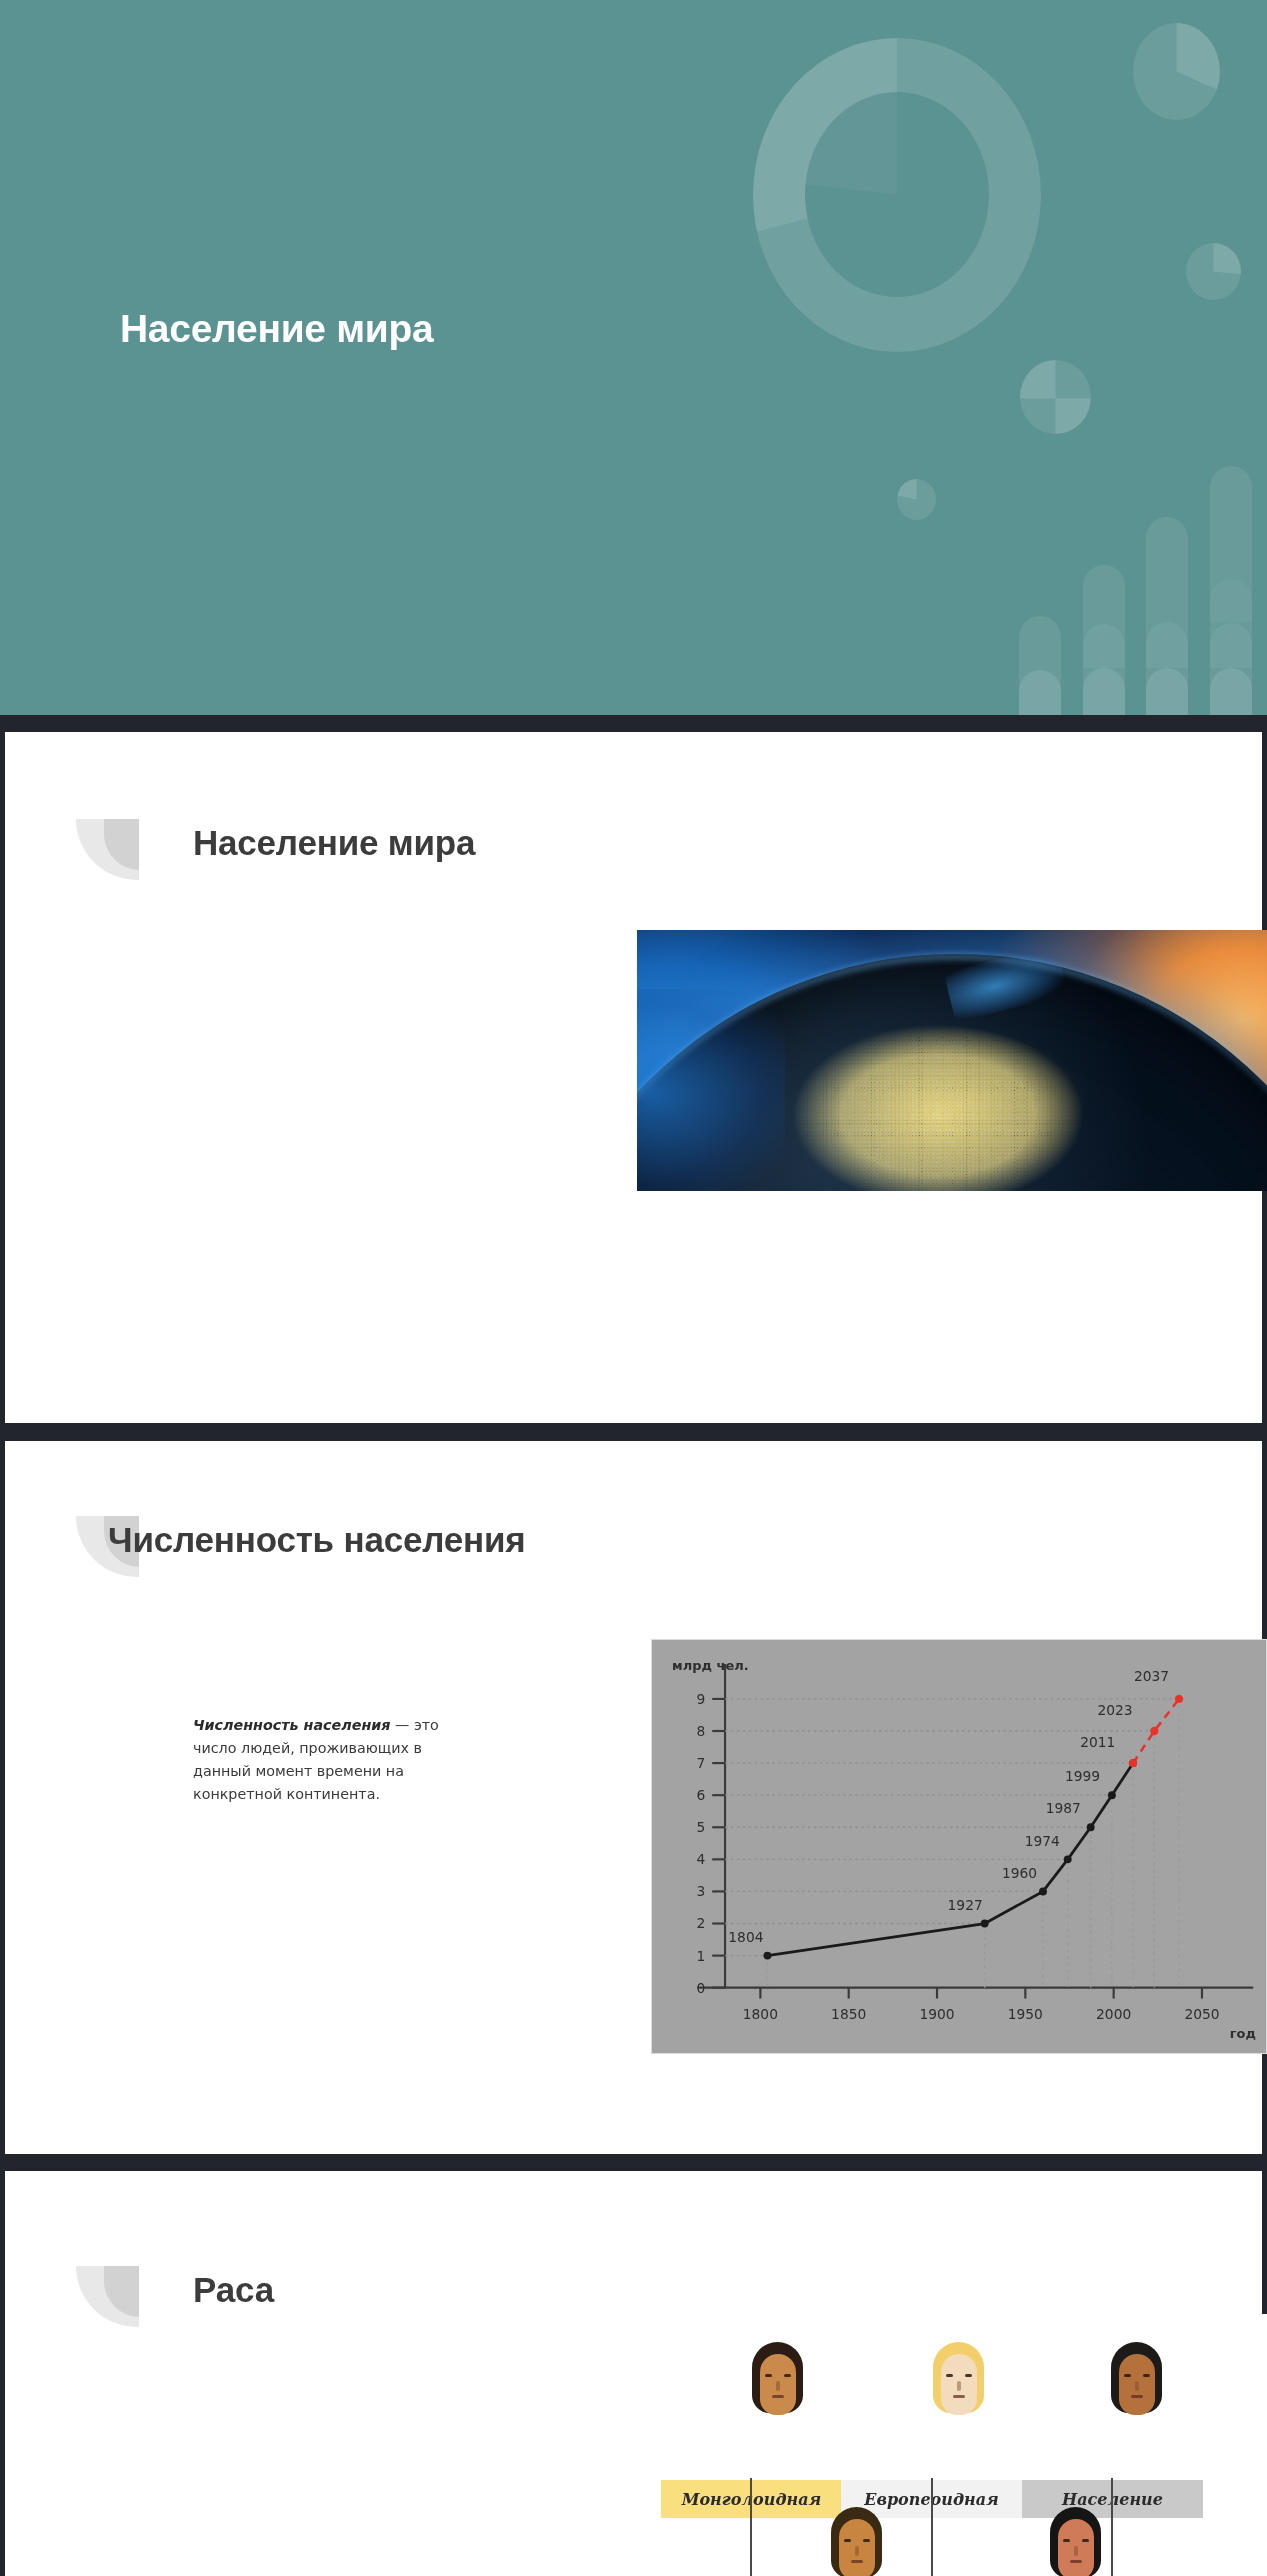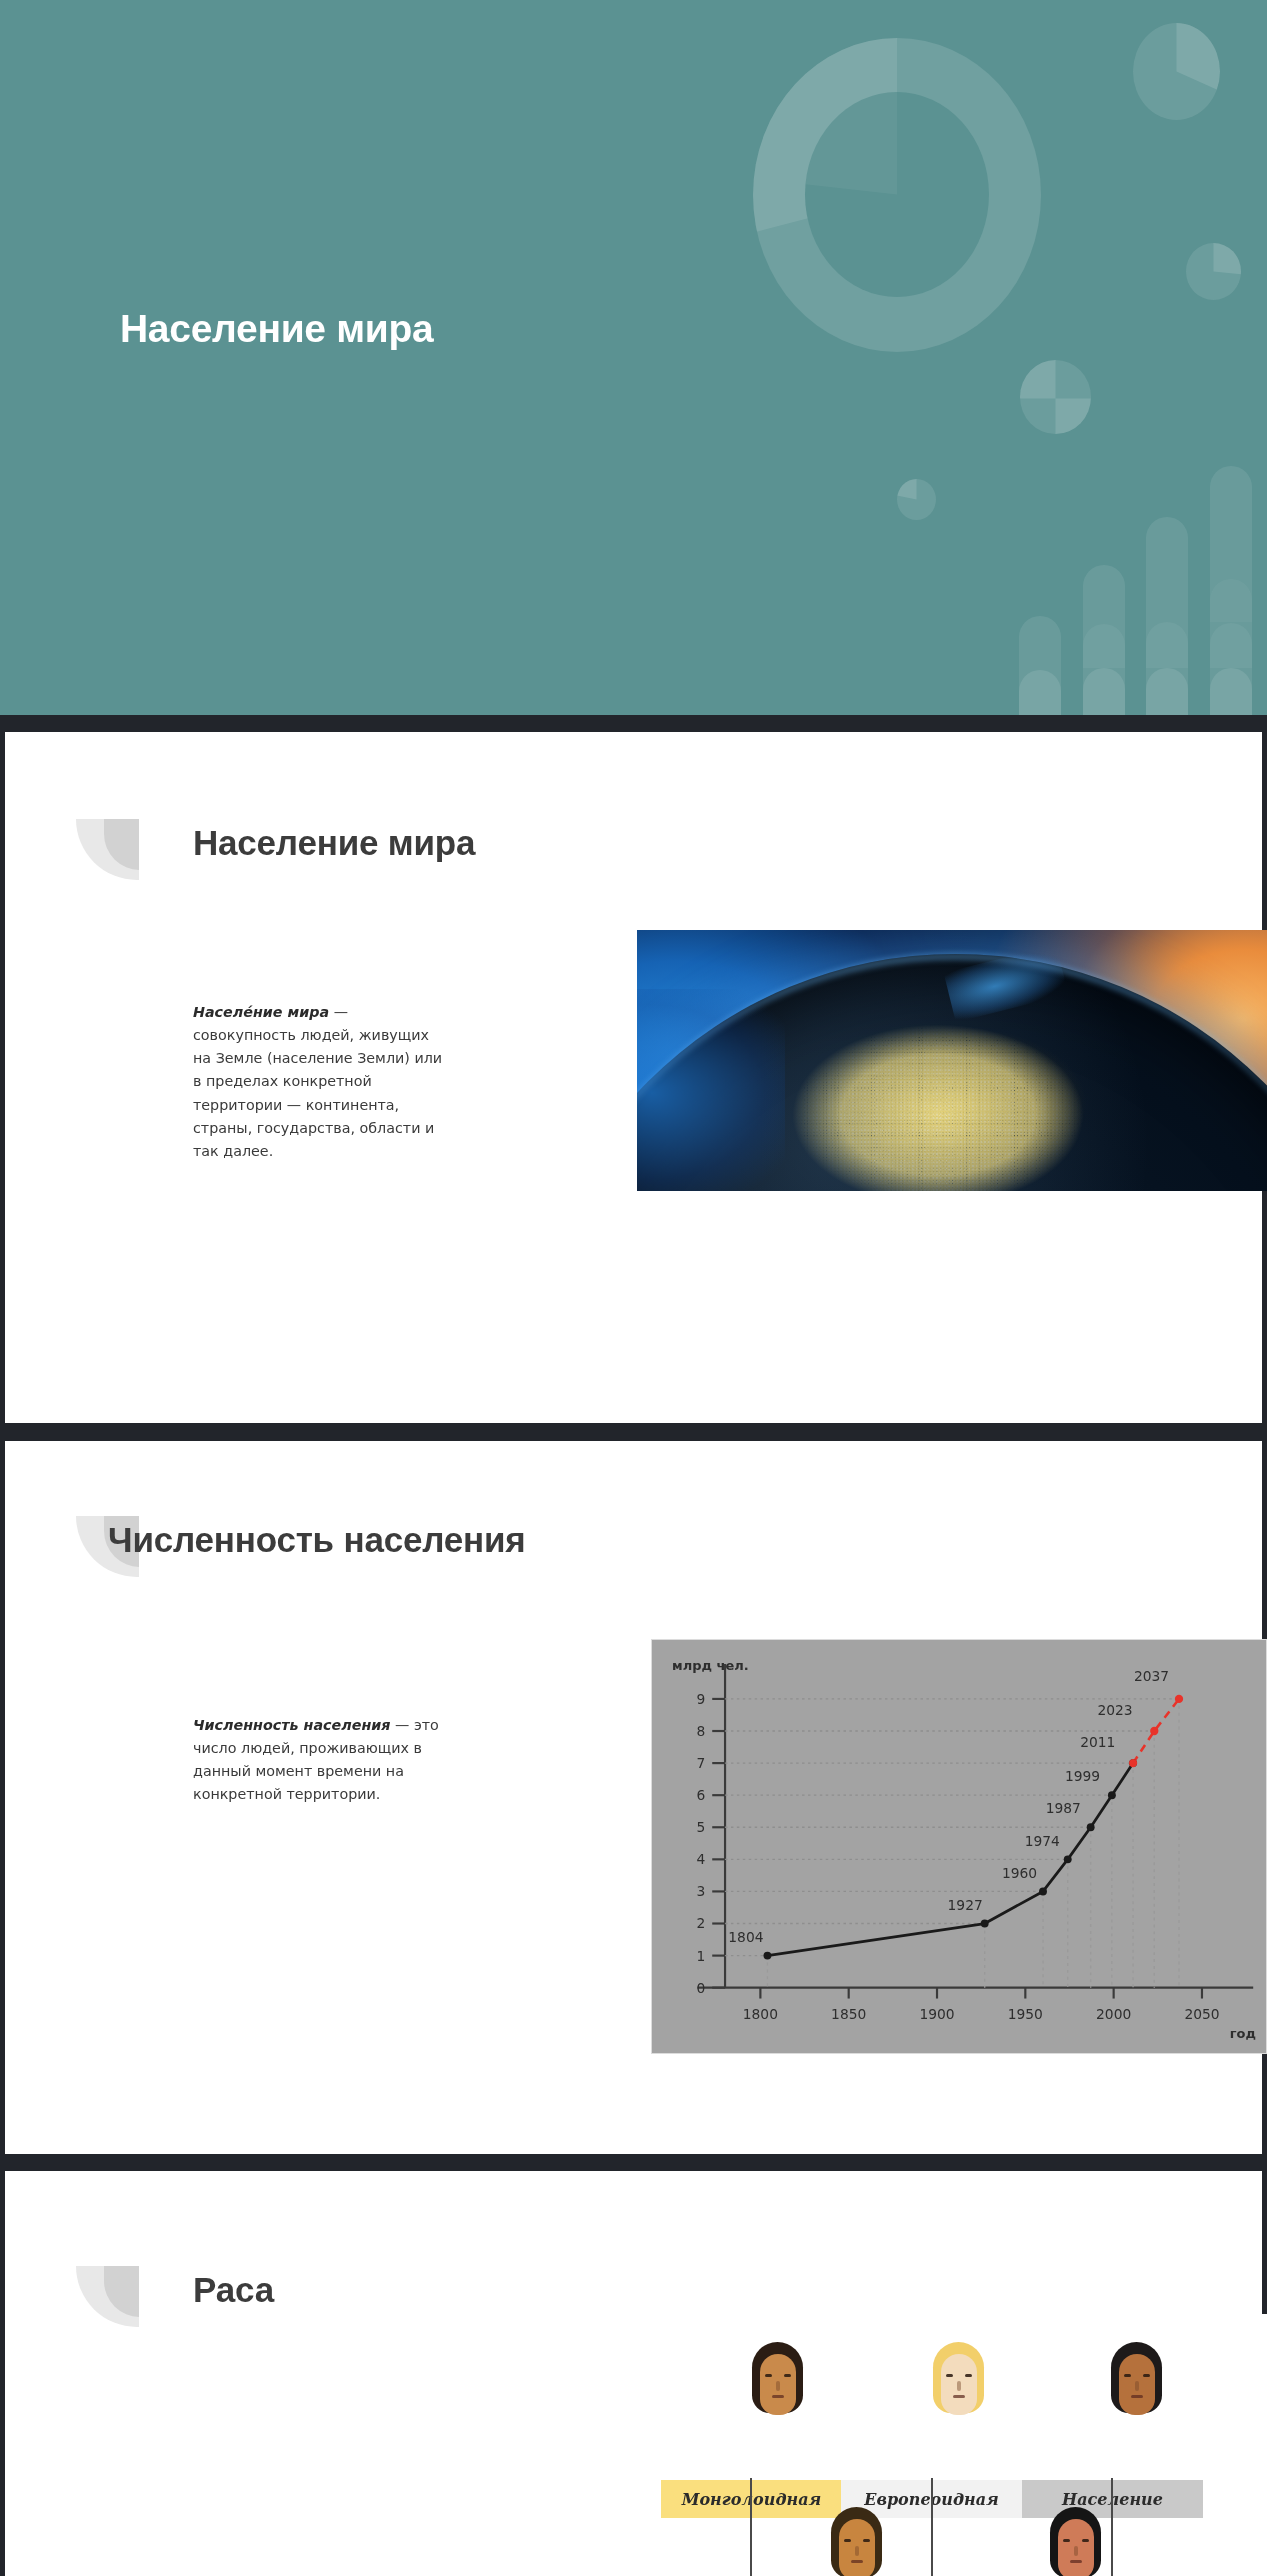--- a/index.html
+++ b/index.html
@@ -387,23 +387,20 @@
 
   <section class="slide" id="slide-2" style="top:732px; height:691px;">
 
     <div class="quarter-mark" style="left:71px; top:87px;">
       <span class="q-light"></span>
         <span class="q-dark"></span>
     </div>
 
     <h2 class="slide-title" style="position:absolute; left:188px; top:91px;">Население мира</h2>
 
-    <p class="body-text" style="left:188px; top:269px; width:252px;">
-      <b>Населе́ние мира</b><span> — совокупность людей, живущих на Земле (население Земли) или в пределах конкретной территории — континента, страны, государства, области и так далее.</span>
-    </p>
   </section>
 
   <div id="earth-pic">
     <div class="sky"></div>
     <div class="globe"></div>
     <div class="ocean-left"></div>
     <div class="continent"></div>
     <div class="greatlakes"></div>
     <div class="lights"></div>
     <div class="limb"></div>
@@ -414,21 +411,21 @@
   <section class="slide" id="slide-3" style="top:1441px; height:713px;">
 
     <div class="quarter-mark" style="left:71px; top:75px;">
       <span class="q-light"></span>
         <span class="q-dark"></span>
     </div>
 
     <h2 class="slide-title" style="position:absolute; left:103px; top:79px;">Численность населения</h2>
 
     <p class="body-text" style="left:188px; top:273px; width:266px;">
-      <b>Численность населения</b><span> — это число людей, проживающих в данный момент времени на конкретной территории.</span>
+      <b>Численность населения</b><span> — это число людей, проживающих в данный момент времени на конкретной континента.</span>
     </p>
   </section>
 
   <div id="chart-card">
     <div id="chart-inner">
       <span class="chart-label axis-unit-y">млрд чел.</span>
       <span class="chart-label axis-unit-x">год</span>
       <svg id="chart-svg" width="616" height="415" viewBox="0 0 624 420">
           <line x1="74" y1="24" x2="74" y2="352" stroke="#3a3a3a" stroke-width="2.2"></line>
           <line x1="46" y1="352" x2="609" y2="352" stroke="#3a3a3a" stroke-width="2.2"></line>

